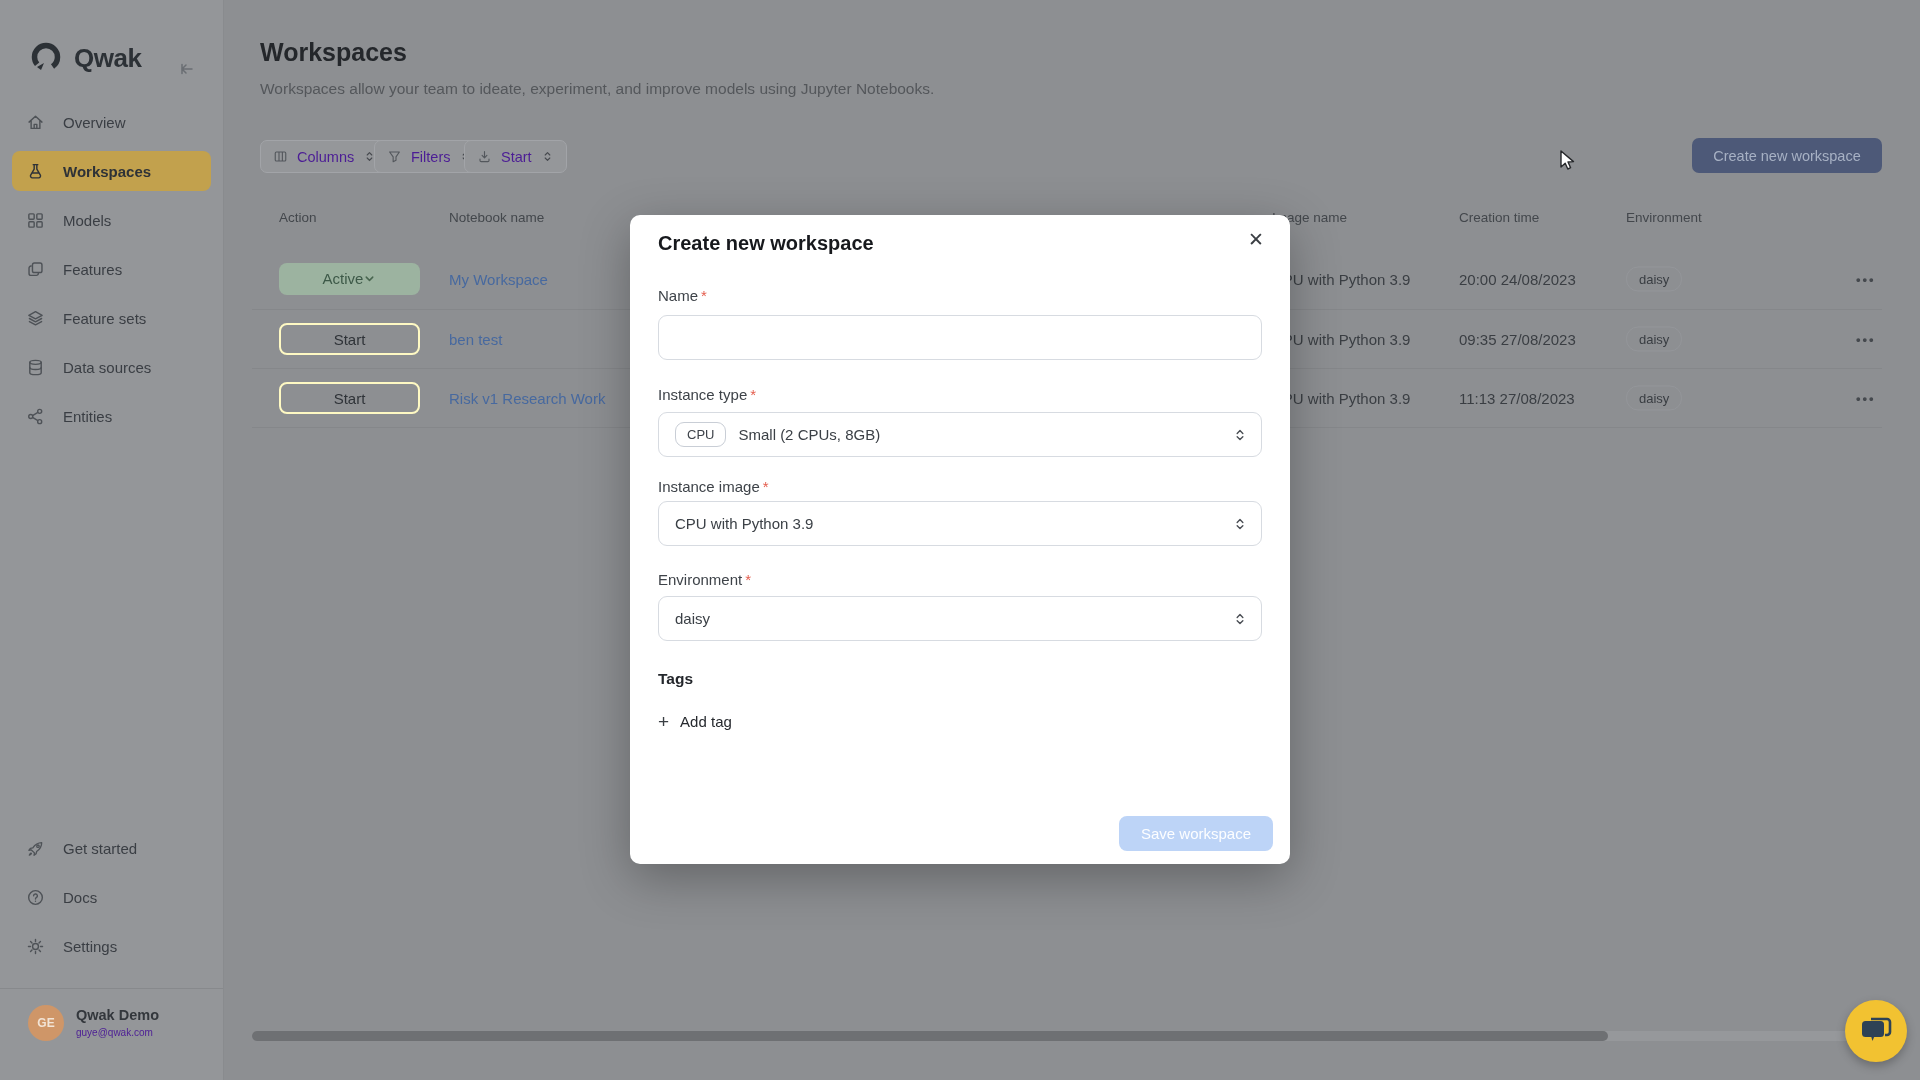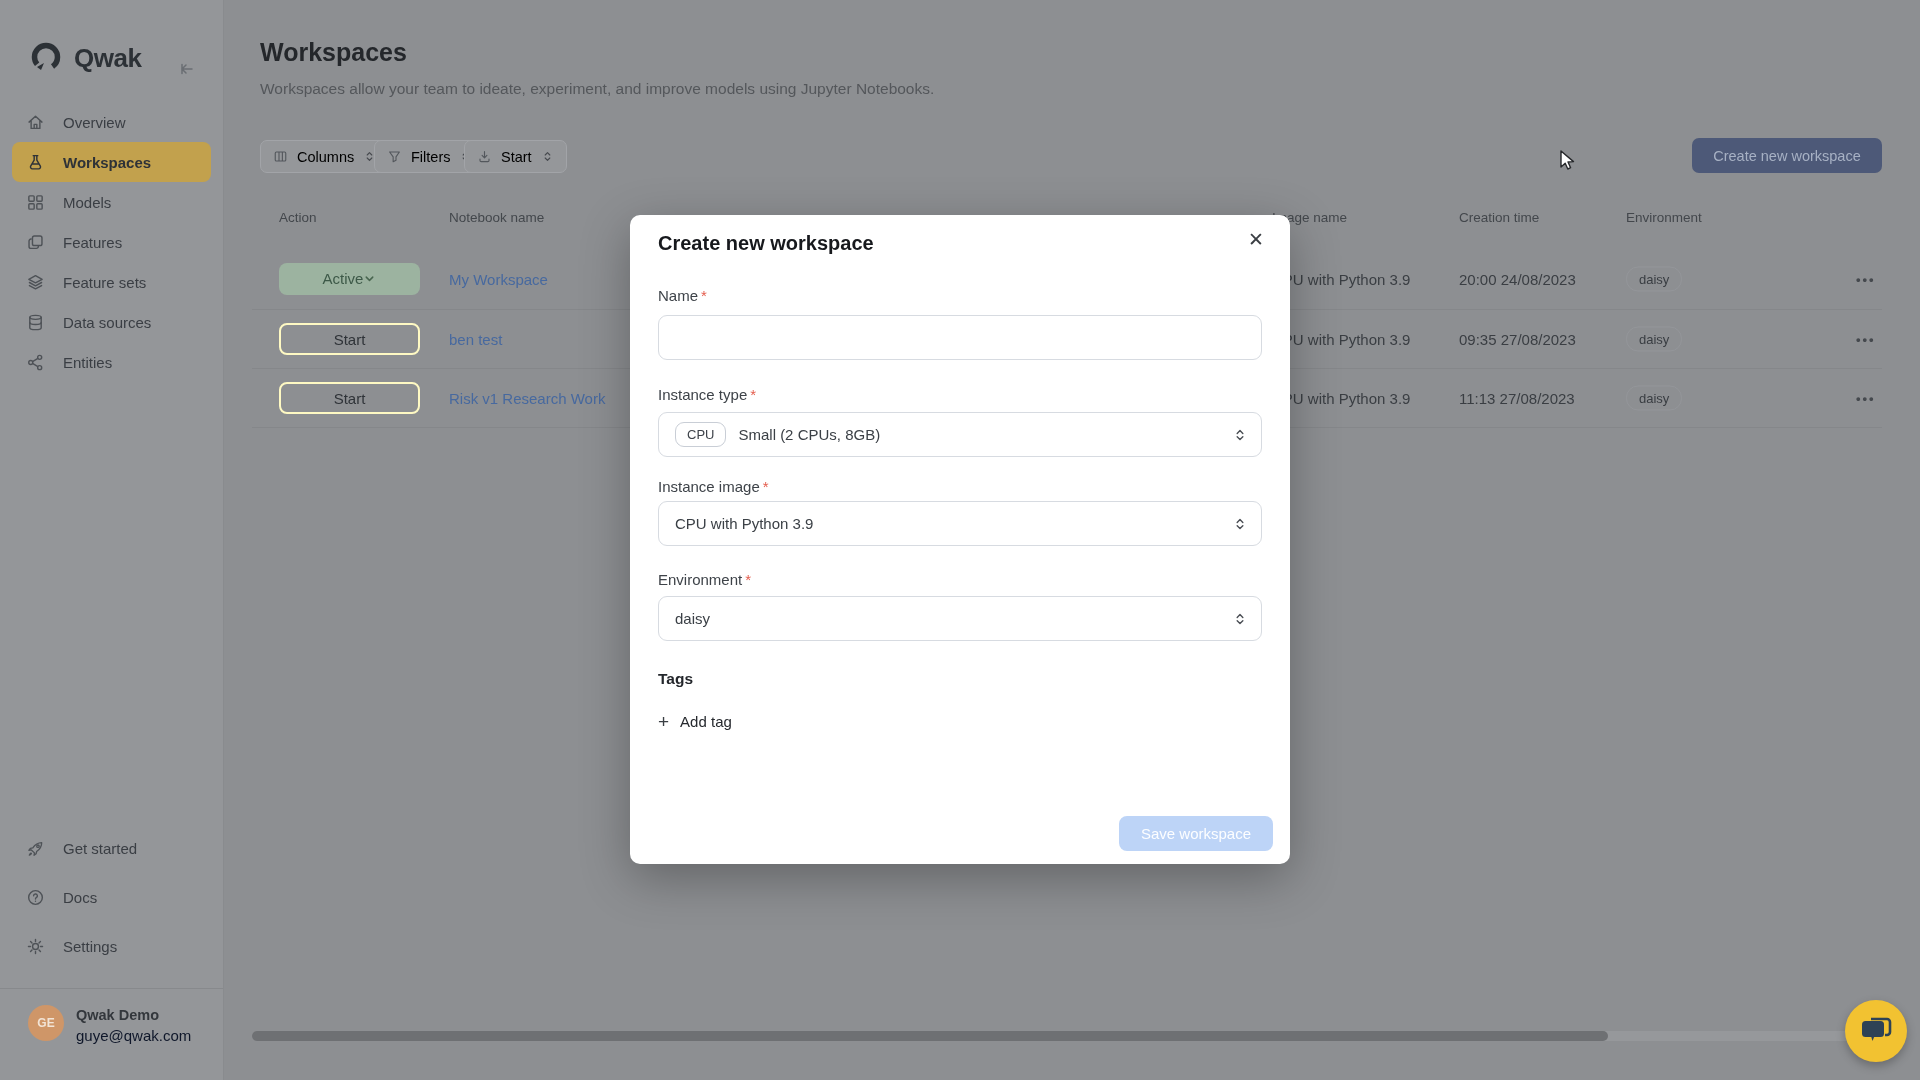--- a/index.html
+++ b/index.html
@@ -6,39 +6,39 @@
   html,body { width:1920px; height:1080px; overflow:hidden; }
   body { font-family:"Liberation Sans", sans-serif; }
   .app { position:relative; width:1920px; height:1080px; background:#8d8f92; overflow:hidden; }
 
   
   .sidebar { position:absolute; left:0; top:0; bottom:0; width:224px; background:#949699; border-right:1px solid #898b8e; }
   .logo-row { position:absolute; top:40px; left:28px; display:flex; align-items:center; gap:10px; }
   .logo-mark { width:36px; height:36px; color:#2c3136; }
   .logo-text { font-size:26px; font-weight:800; letter-spacing:-0.5px; color:#2c3136; }
   .collapse { position:absolute; top:60px; left:178px; color:#6a6e73; width:18px; height:18px; }
-  .nav { position:absolute; top:102px; left:12px; right:12px; display:flex; flex-direction:column; }
+  .nav { position:absolute; top:102px; left:12px; right:12px; display:flex; flex-direction:column; gap:9px; }
   .nav-bottom { position:absolute; top:828px; left:12px; right:12px; display:flex; flex-direction:column; gap:9px; }
   .nav-item { display:flex; align-items:center; gap:18px; height:40px; padding:0 14px; border-radius:8px;
               color:#3a3e44; font-size:15px; cursor:pointer; }
   .nav-item .nicon { width:19px; height:19px; color:#4e5257; flex:0 0 auto; display:flex; }
   .nav-item.active { background:#c2a14d; color:#2e3237; font-weight:700; }
   .nav-item.active .nicon { color:#2e3237; }
   .user-block { position:absolute; left:0; right:0; top:988px; border-top:1px solid #87898c; padding:16px 0 0 28px;
                 display:flex; align-items:flex-start; gap:12px; cursor:pointer; }
   .avatar { width:36px; height:36px; border-radius:50%; background:#cf9668; color:#f2e4d6; font-size:12px; font-weight:700;
             display:flex; align-items:center; justify-content:center; }
   .user-name { font-size:14.5px; font-weight:600; color:#33373c; line-height:1.4; }
-  .user-email { font-size:15px; color:#0f172a; line-height:1.5; }
+  .user-email { font-size:10px; color:#4c1d95; line-height:1.5; }
 
   
   .page-title { position:absolute; left:260px; top:38px; font-size:25px; font-weight:700; color:#24272b; }
   .page-subtitle { position:absolute; left:260px; top:80px; font-size:15.5px; color:#54575b; }
   .tool-btn { position:absolute; top:140px; height:33px; border:1px solid #a2a4a8; border-radius:7px; background:#95979a;
-              color:#000000; font-size:14.5px; display:flex; align-items:center; gap:9px; padding:0 12px; cursor:pointer; }
+              color:#4c1d95; font-size:14.5px; display:flex; align-items:center; gap:9px; padding:0 12px; cursor:pointer; }
   .tool-btn .ticon { width:15px; height:15px; color:#53575c; display:flex; }
   .tool-btn .selicon { width:13px; height:13px; color:#46494e; display:flex; }
   .btn-columns { left:260px; }
   .btn-filters { left:366px;margin-left:8px; }
   .btn-export  { left:464px; }
   .create-btn { position:absolute; left:1692px; top:138px; width:190px; height:35px; background:#4d5978; color:#a7b1c4;
                 border:none; border-radius:7px; font-size:14.5px; display:flex; align-items:center; justify-content:center; cursor:pointer; }
 
   
   .thead { position:absolute; left:0; top:210px; height:38px; width:100%; }

